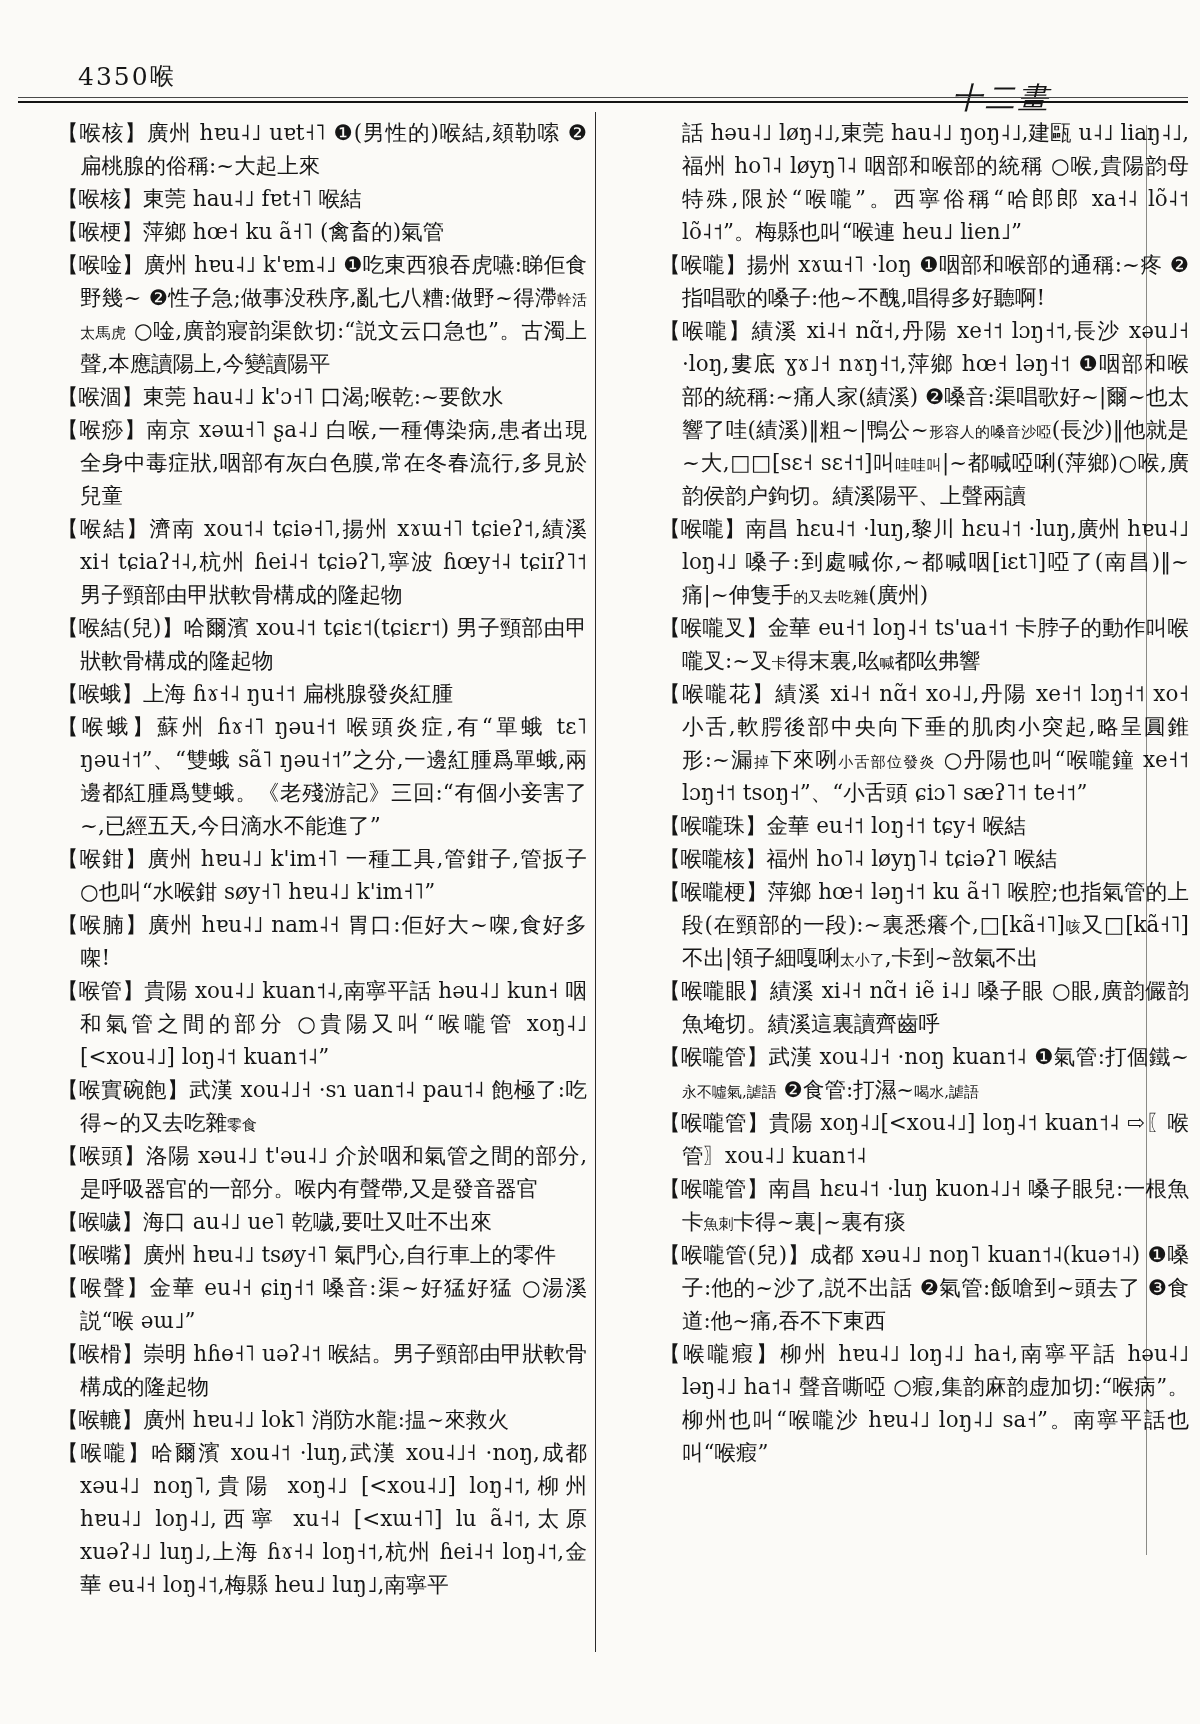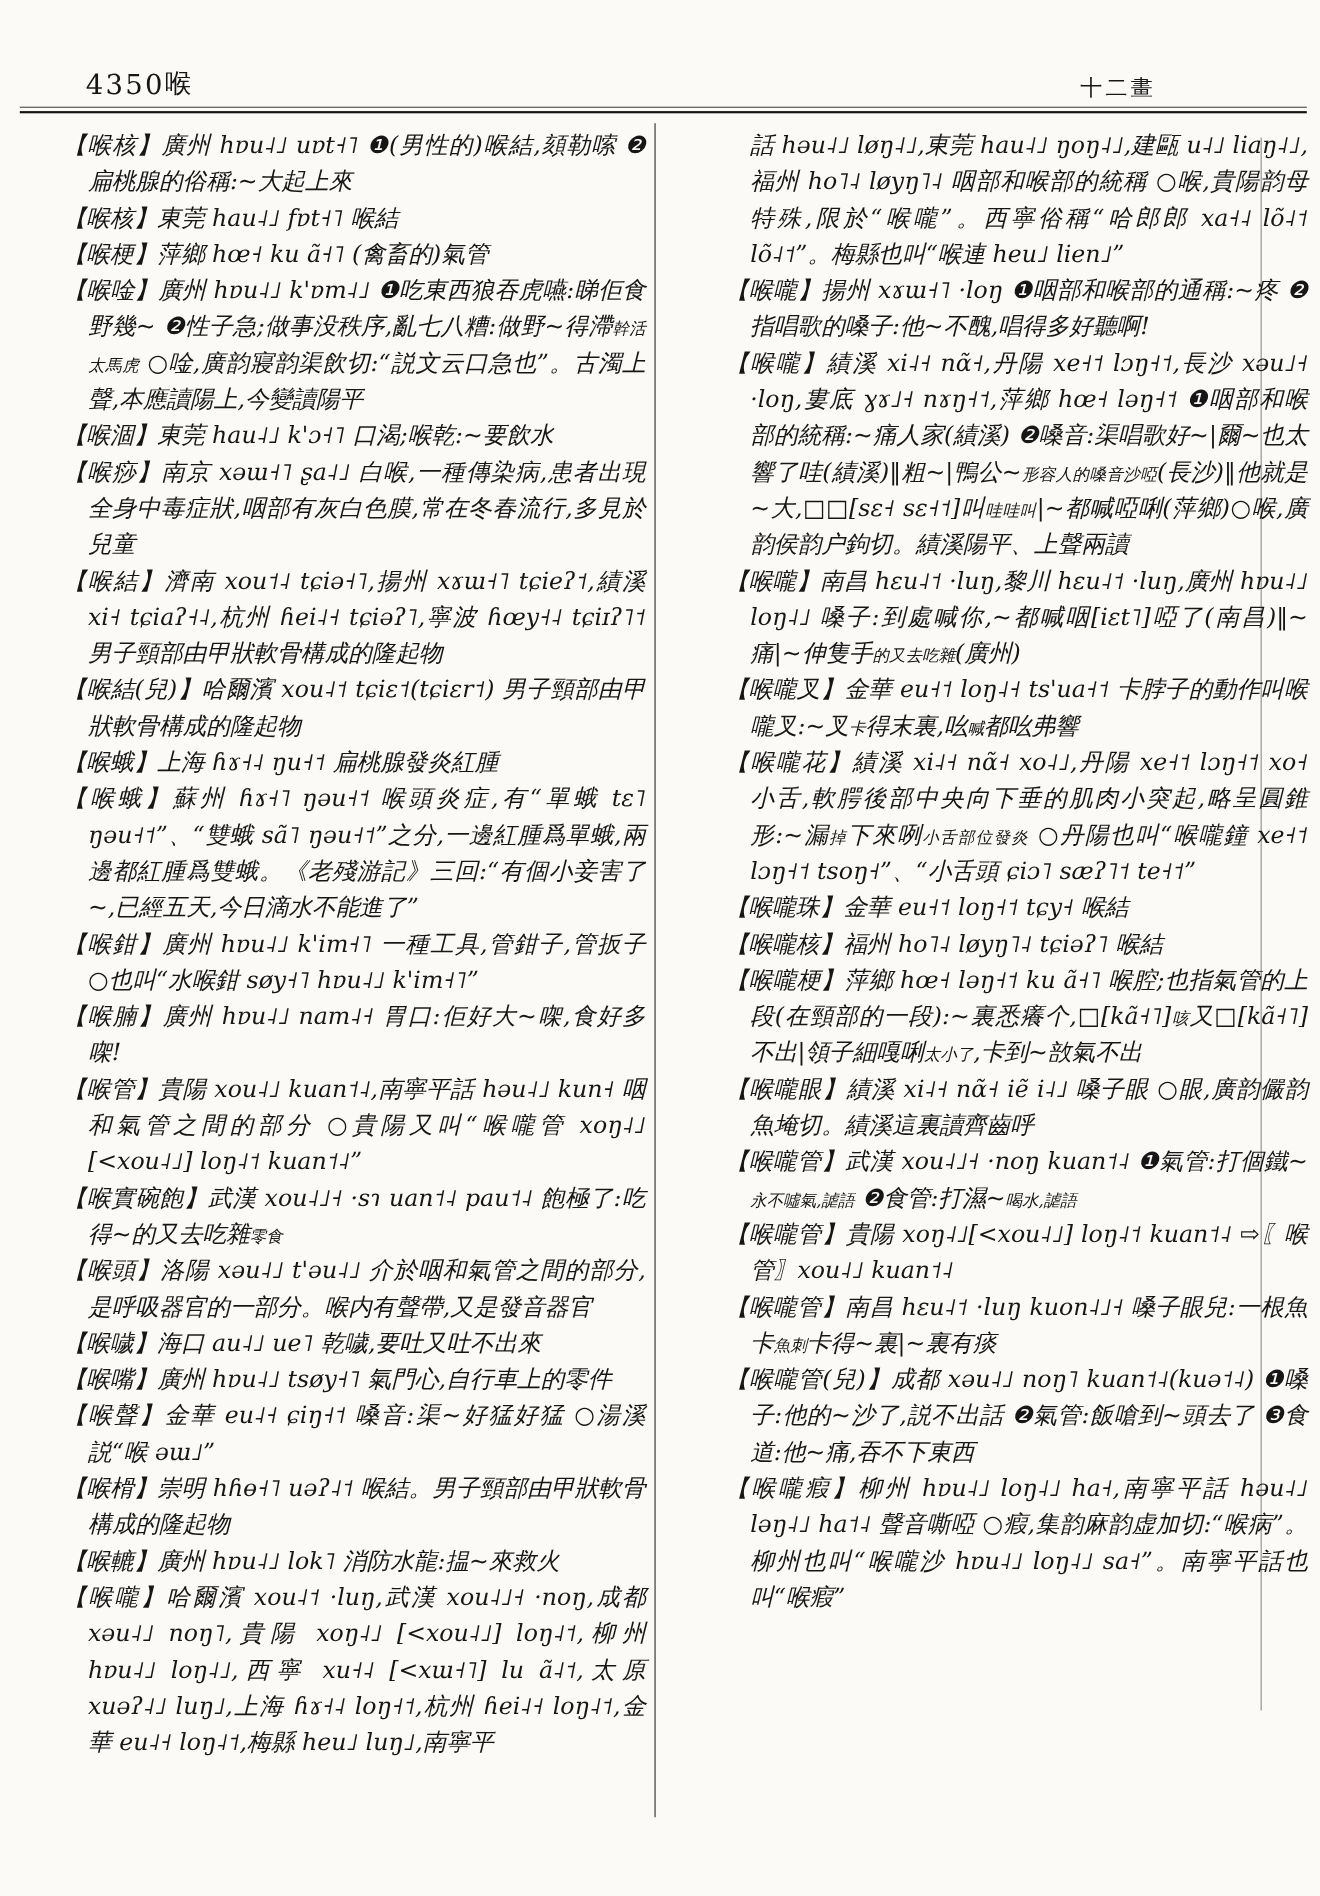--- a/index.html
+++ b/index.html
@@ -5,27 +5,27 @@
   html,body{margin:0;padding:0;}
   body{
     width:1200px;height:1724px;position:relative;
     background:#fbfaf7;color:#161616;
     font-family:"DejaVu Serif","Liberation Serif",serif;
   }
   .page{position:absolute;inset:0;}
   .hdr{position:absolute;top:58px;left:0;width:1161px;height:40px;font-size:25px;}
   .pgnum{position:absolute;left:78px;top:4px;letter-spacing:2px;}
   .hdchar{position:absolute;left:150px;top:2px;font-size:24px;}
-  .section{position:absolute;right:110px;top:8px;font-size:20px;letter-spacing:3px;}
+  .section{position:absolute;right:110px;top:20px;font-size:30px;letter-spacing:3px;font-style:italic;}
   .rule{position:absolute;top:97px;left:18px;width:1170px;height:3px;
     border-top:1px solid #4a4a4a;border-bottom:2px solid #141414;}
   .divider{position:absolute;top:112px;left:595px;width:1px;height:1540px;background:#2a2a2a;}
   .edge{position:absolute;top:125px;left:1146px;width:1px;height:1430px;background:#8a8a86;}
   .col{position:absolute;top:116px;width:530px;text-align:justify;
-    font-size:21.5px;line-height:33px;font-style:italic;}
+    font-size:21.5px;line-height:33px;}
   .colL{left:57px;}
   .colR{left:611px;margin-left:48px;}
   .e{padding-left:23px;text-indent:-23px;}
   .e.cont{text-indent:0;}
   .hw{letter-spacing:0px;}
   .bd small{font-size:15px;line-height:1;}
 </style>
 </head>
 <body>
 

